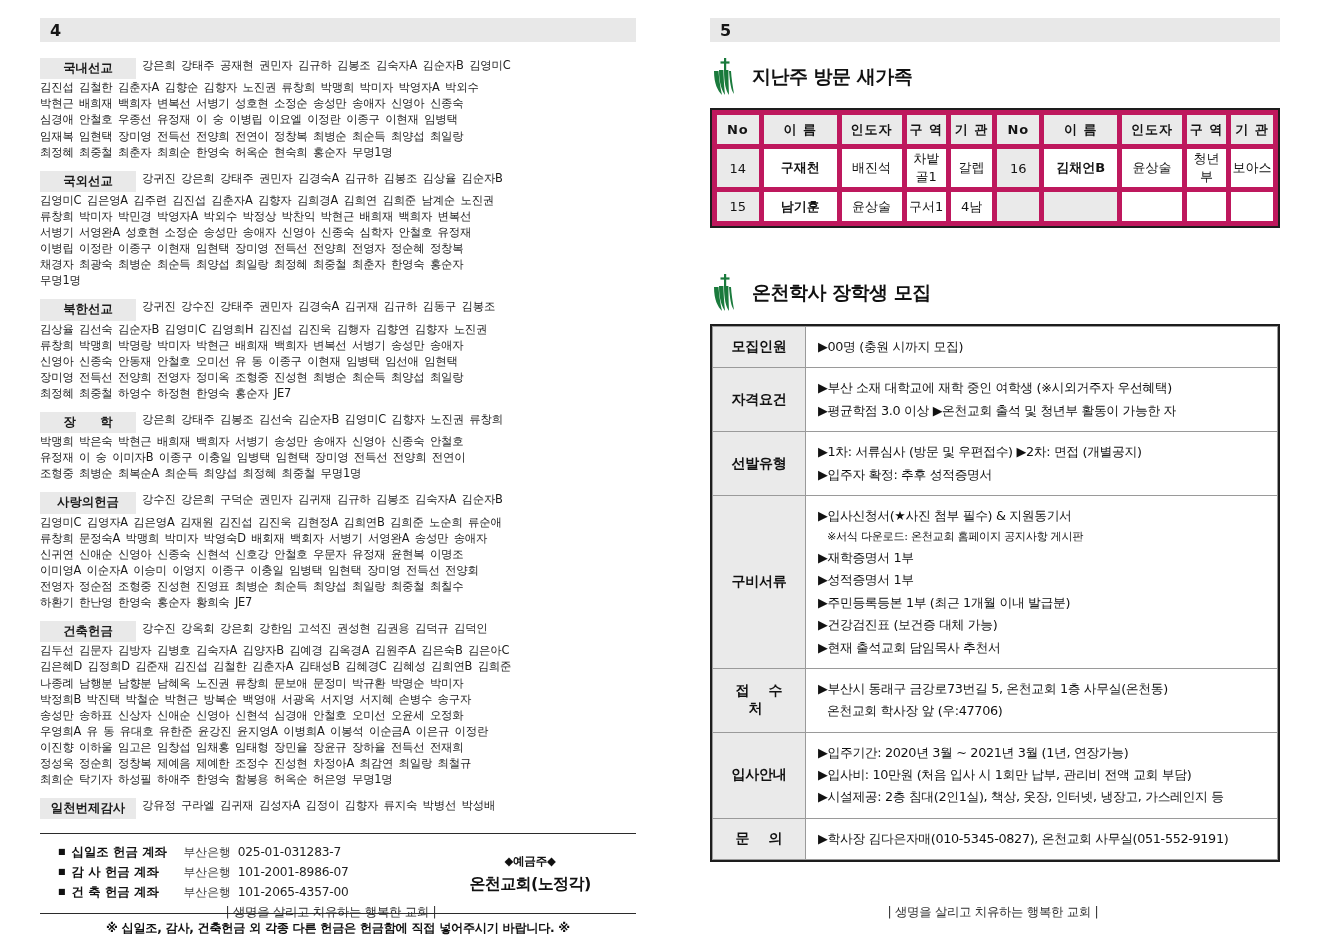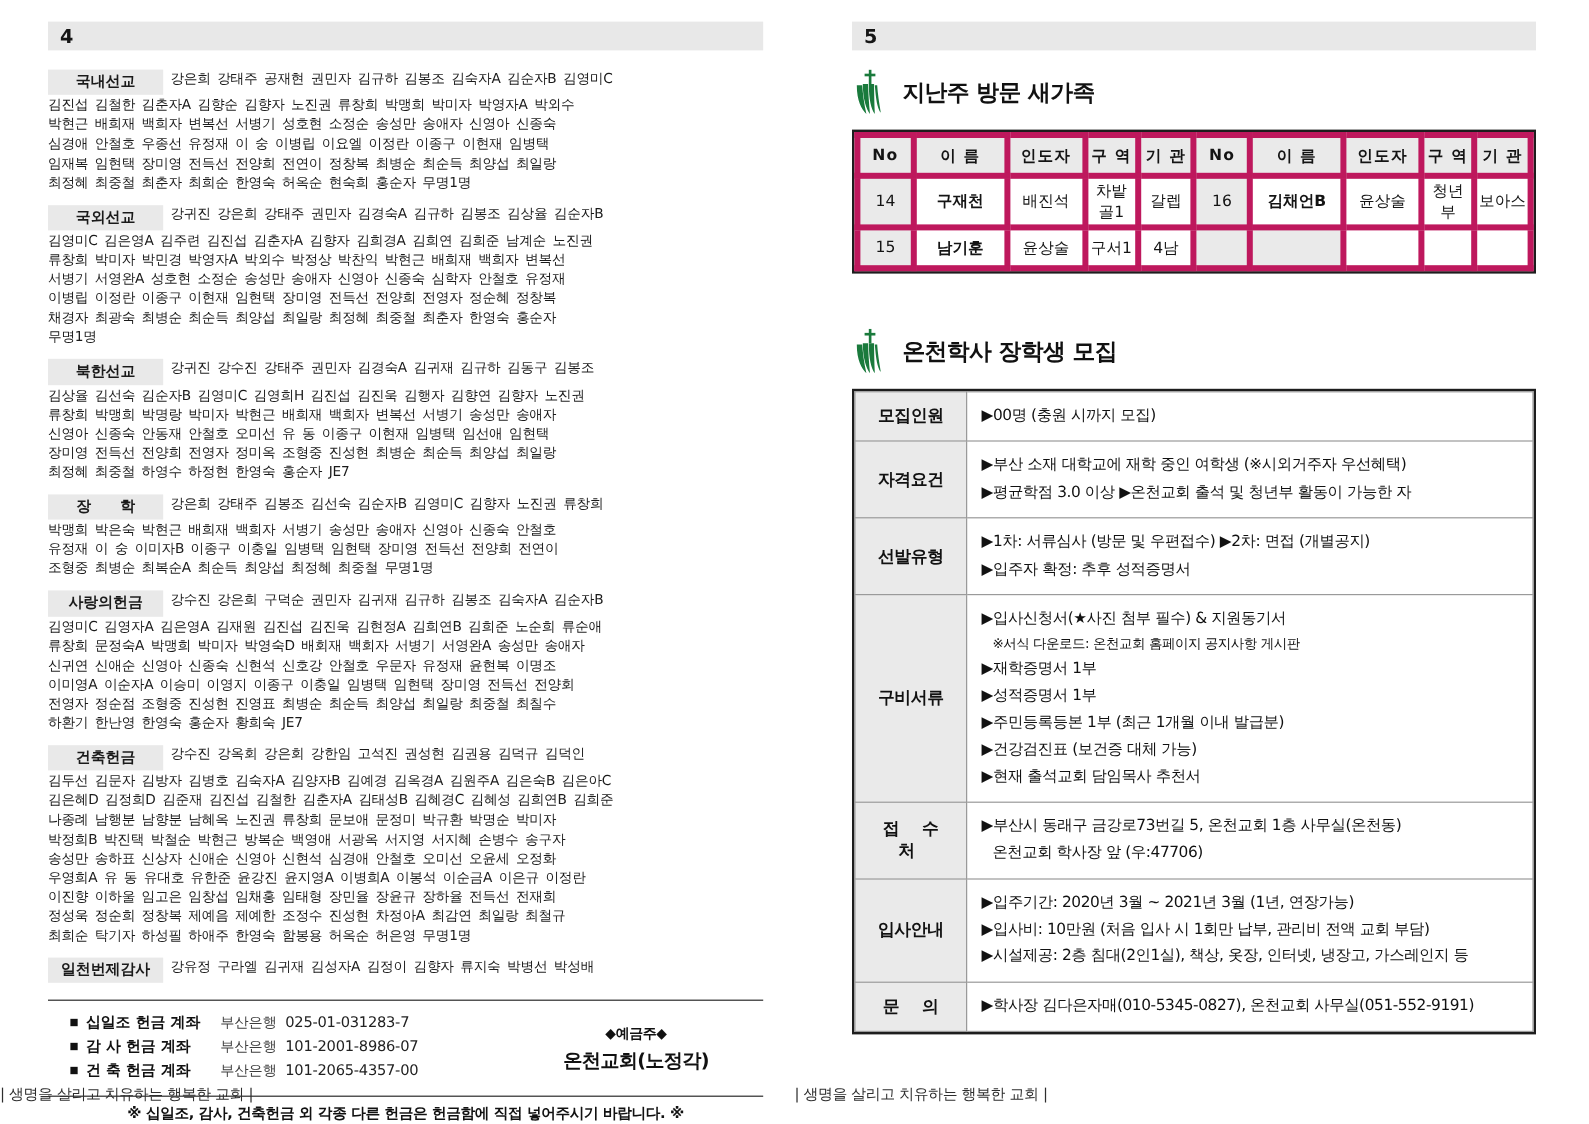--- a/index.html
+++ b/index.html
@@ -228,21 +228,21 @@
   .li { display: block; white-space: nowrap; }
   .sm { font-size: 11.2px; }
   .ind { padding-left: 9px; }
 
   
   .page-foot {
     position: absolute;
     bottom: 16px;
     left: 0;
     width: 100%;
-    text-align: left;
+    text-align: center;
     font-size: 12.4px;
     color: #2e2e2e;
     letter-spacing: -0.3px;
   }
 </style>
 </head>
 <body>
 
 <div class="spread">
 

